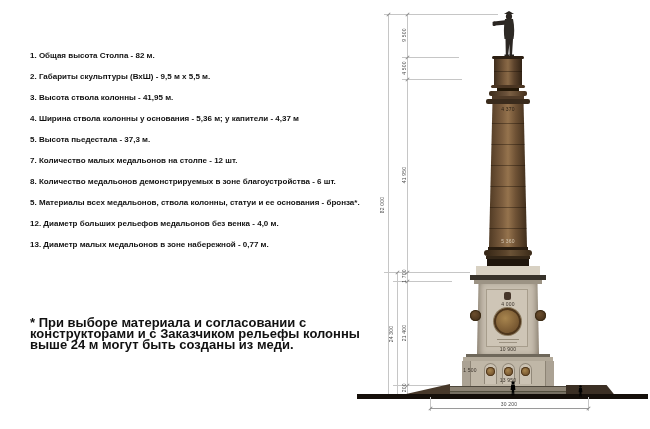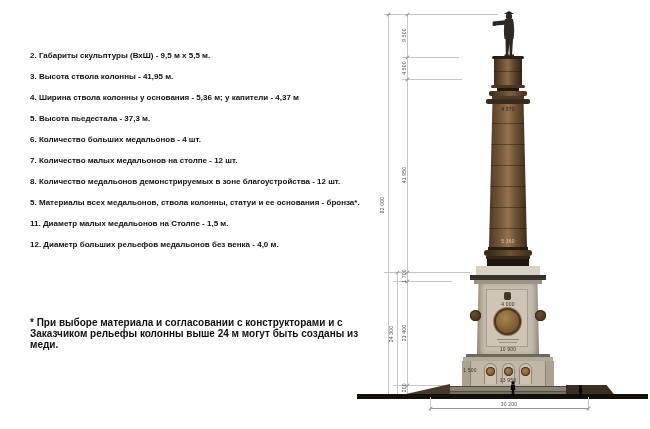--- a/index.html
+++ b/index.html
@@ -2,21 +2,21 @@
 <html><head>
 <meta charset="utf-8">
 <style>
   html,body{margin:0;padding:0;background:#fff;}
   #canvas{position:relative;width:650px;height:429px;background:#ffffff;
           font-family:"Liberation Sans",sans-serif;overflow:hidden;}
   .abs{position:absolute;}
   
   #spec-list{position:absolute;left:30px;top:45px;width:360px;}
   .spec-item{font-size:8px;font-weight:bold;color:#111;line-height:21px;white-space:nowrap;}
-  #footnote{position:absolute;left:30px;top:317px;width:352px;font-size:10px;font-weight:bold;
+  #footnote{position:absolute;left:30px;top:317px;width:352px;font-size:13px;font-weight:bold;
             color:#111;line-height:11px;}
   
   .dline{position:absolute;background:#c6c6c6;}
   .dline-dark{position:absolute;background:#9a9a9a;}
   .tick{position:absolute;width:5px;height:1px;background:#8a8a8a;transform:rotate(-45deg);}
   .vdim{position:absolute;width:34px;text-align:center;font-size:5px;color:#4a4a4a;
         transform:rotate(-90deg);transform-origin:center;letter-spacing:0.2px;}
   .hdim{position:absolute;text-align:center;font-size:5px;color:#3a332a;letter-spacing:0.2px;}
   
   .seg{position:absolute;left:0;right:0;height:1px;background:rgba(25,15,5,.40);}
@@ -26,30 +26,30 @@
   .niche .coin{position:absolute;left:1px;top:2.5px;width:9px;height:9px;border-radius:50%;
          background:radial-gradient(circle at 42% 38%, #a8854e, #7a5a33 60%, #5a3f20);
          box-shadow:inset 0 0 0 1px #4e361c;}
 </style>
 </head>
 <body>
 
 <div id="canvas">
 
   <div id="spec-list">
+    <div class="spec-item">1. Общая высота Столпа - 82 м.</div>
     <div class="spec-item">2. Габариты скульптуры (ВхШ) - 9,5 м х 5,5 м.</div>
     <div class="spec-item">3. Высота ствола колонны - 41,95 м.</div>
     <div class="spec-item">4. Ширина ствола колонны у основания  - 5,36 м; у капители - 4,37 м</div>
     <div class="spec-item">5. Высота пьедестала - 37,3 м.</div>
-    <div class="spec-item">6. Количество больших медальонов - 4 шт.</div>
     <div class="spec-item">7. Количество малых медальонов на столпе - 12 шт.</div>
-    <div class="spec-item">8. Количество медальонов демонстрируемых в зоне благоустройства - 12 шт.</div>
+    <div class="spec-item">8. Количество медальонов демонстрируемых в зоне благоустройства - 6 шт.</div>
     <div class="spec-item">5. Материалы всех медальонов, ствола колонны, статуи и ее основания - бронза*.</div>
-    <div class="spec-item">11. Диаметр малых медальонов на Столпе - 1,5 м.</div>
     <div class="spec-item">12. Диаметр больших рельефов медальонов  без венка - 4,0 м.</div>
+    <div class="spec-item">13. Диаметр малых медальонов в зоне набережной - 0,77 м.</div>
   </div>
   <div id="footnote">* При выборе материала и согласовании с конструкторами и с Заказчиком рельефы колонны выше 24 м могут быть созданы из меди.</div>
 
   <div class="dline" style="left:388px;top:14px;width:1px;height:383px;"></div>
   <div class="dline" style="left:397px;top:272px;width:1px;height:125px;"></div>
   <div class="dline" style="left:407px;top:14px;width:1px;height:383px;"></div>
 
   <div class="dline" style="left:384px;top:14px;width:114px;height:1px;"></div>
   <div class="dline" style="left:402px;top:57px;width:57px;height:1px;"></div>
   <div class="dline" style="left:402px;top:79px;width:60px;height:1px;"></div>

